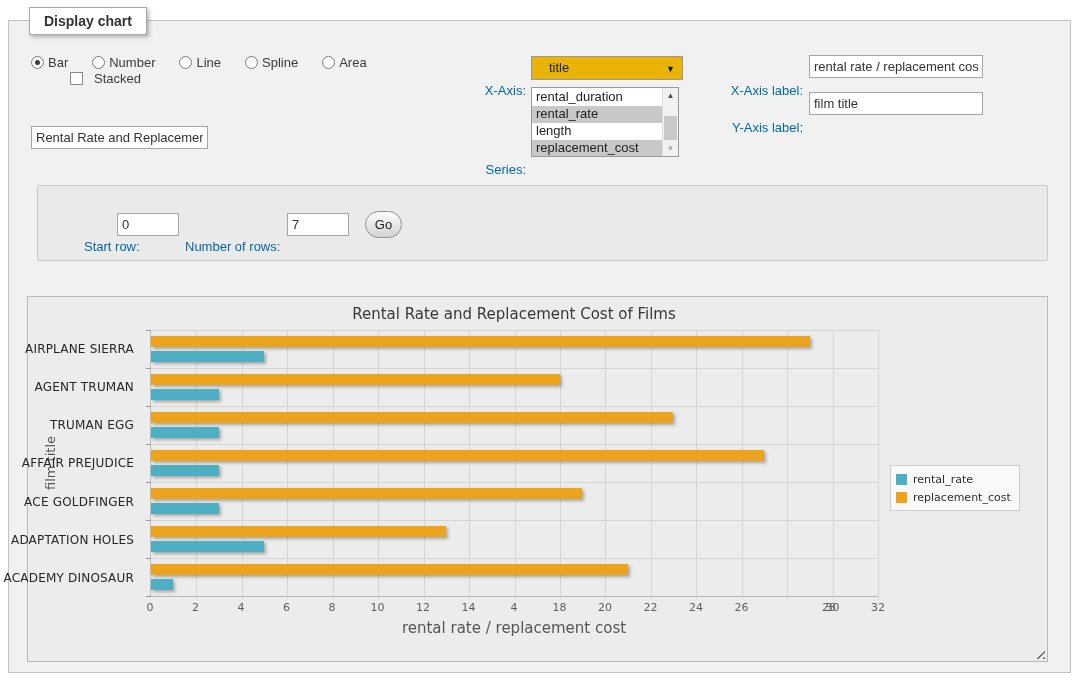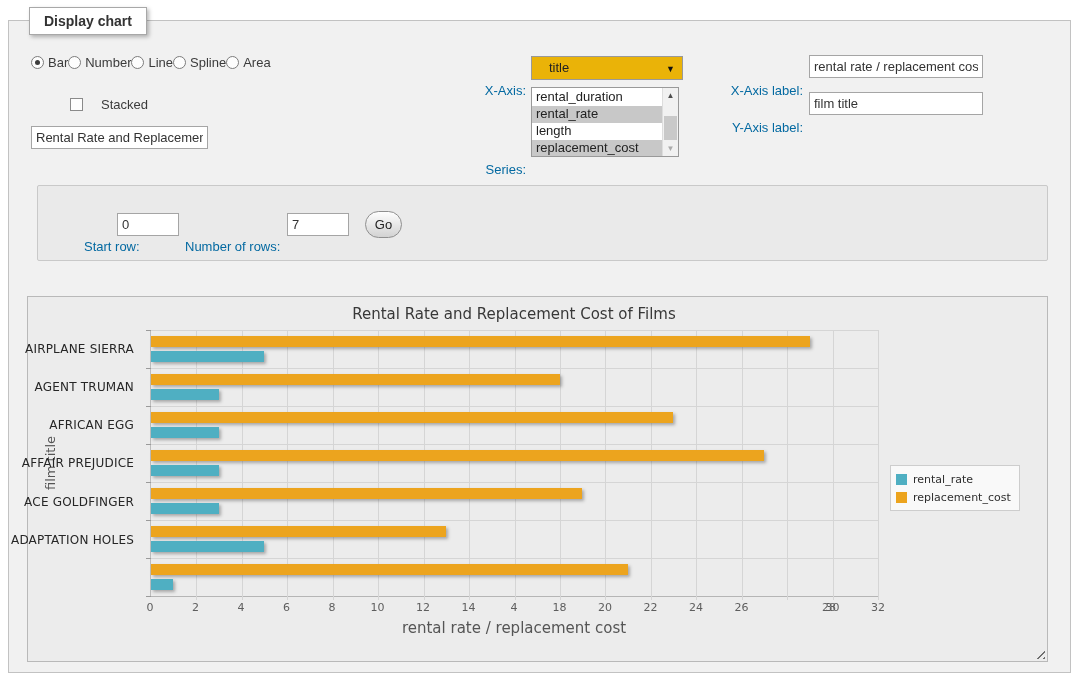--- a/index.html
+++ b/index.html
@@ -19,31 +19,31 @@
     padding:5px 14px; font-size:14px; font-weight:bold; color:#333;
   }
   .lbl { position:absolute; color:#0369a1; white-space:nowrap;margin-top:21px; }
   .r { text-align:right; }
   input.txt {
     position:absolute; border:1px solid #a5a5a5; background:#fff;
     font-family:"Liberation Sans",sans-serif; font-size:13px; color:#333;
     padding:2px 4px; height:23px;
   }
   
-  .radio-row { position:absolute; left:22px; top:34px; display:flex; gap:0; align-items:center; }
+  .radio-row { position:absolute; left:22px; top:34px; display:flex; gap:24px; align-items:center; }
   .radio-item { display:flex; gap:4px; align-items:center; cursor:default; }
   .radio {
     width:13px; height:13px; border-radius:50%; border:1px solid #7c7c7c;
     background:#fdfdfd; position:relative; display:inline-block;
   }
   .radio.on::after {
     content:""; position:absolute; left:3px; top:3px; width:5px; height:5px;
     border-radius:50%; background:#3c3c3c;
   }
-  .stacked-row { position:absolute; left:22px; top:76px; display:flex; gap:18px; align-items:center;padding-left:39px; }
+  .stacked-row { position:absolute; left:22px; top:50px; display:flex; gap:11px; align-items:center;padding-left:39px; }
   .cb { width:13px; height:13px; border:1px solid #8a8a8a; background:#fdfdfd; display:inline-block; }
   
   .select {
     position:absolute; left:522px; top:35px; width:152px; height:24px;
     background:#eab308; border:1px solid #999; line-height:22px; padding-left:17px; color:#222;
   }
   .sel-arrow { position:absolute; right:7px; top:0; font-size:9px; color:#111; line-height:24px; }
   
   .listbox {
     position:absolute; left:522px; top:66px; width:148px; height:70px;
@@ -188,24 +188,25 @@
       <input class="txt" style="left: 249px; top: 27px; width: 62px;" value="7">
       <button class="go-btn">Go</button>
     </div>
 
     <div class="chart-box">
       <div class="chart-title">Rental Rate and Replacement Cost of Films</div>
       <div class="ylab">film title</div>
       <div class="cat-col" id="cat-col">
           <div class="catlab">AIRPLANE SIERRA</div>
           <div class="catlab">AGENT TRUMAN</div>
-          <div class="catlab">AFRICAN EGG</div>
+          <div class="catlab">TRUMAN EGG</div>
           <div class="catlab">AFFAIR PREJUDICE</div>
           <div class="catlab">ACE GOLDFINGER</div>
           <div class="catlab">ADAPTATION HOLES</div>
+          <div class="catlab">ACADEMY DINOSAUR</div>
         </div>
       <div class="plot" id="plot">
           <div class="vline" style="left: 6.25%;"></div>
           <div class="vline" style="left: 12.5%;"></div>
           <div class="vline" style="left: 18.75%;"></div>
           <div class="vline" style="left: 25%;"></div>
           <div class="vline" style="left: 31.25%;"></div>
           <div class="vline" style="left: 37.5%;"></div>
           <div class="vline" style="left: 43.75%;"></div>
           <div class="vline" style="left: 50%;"></div>

